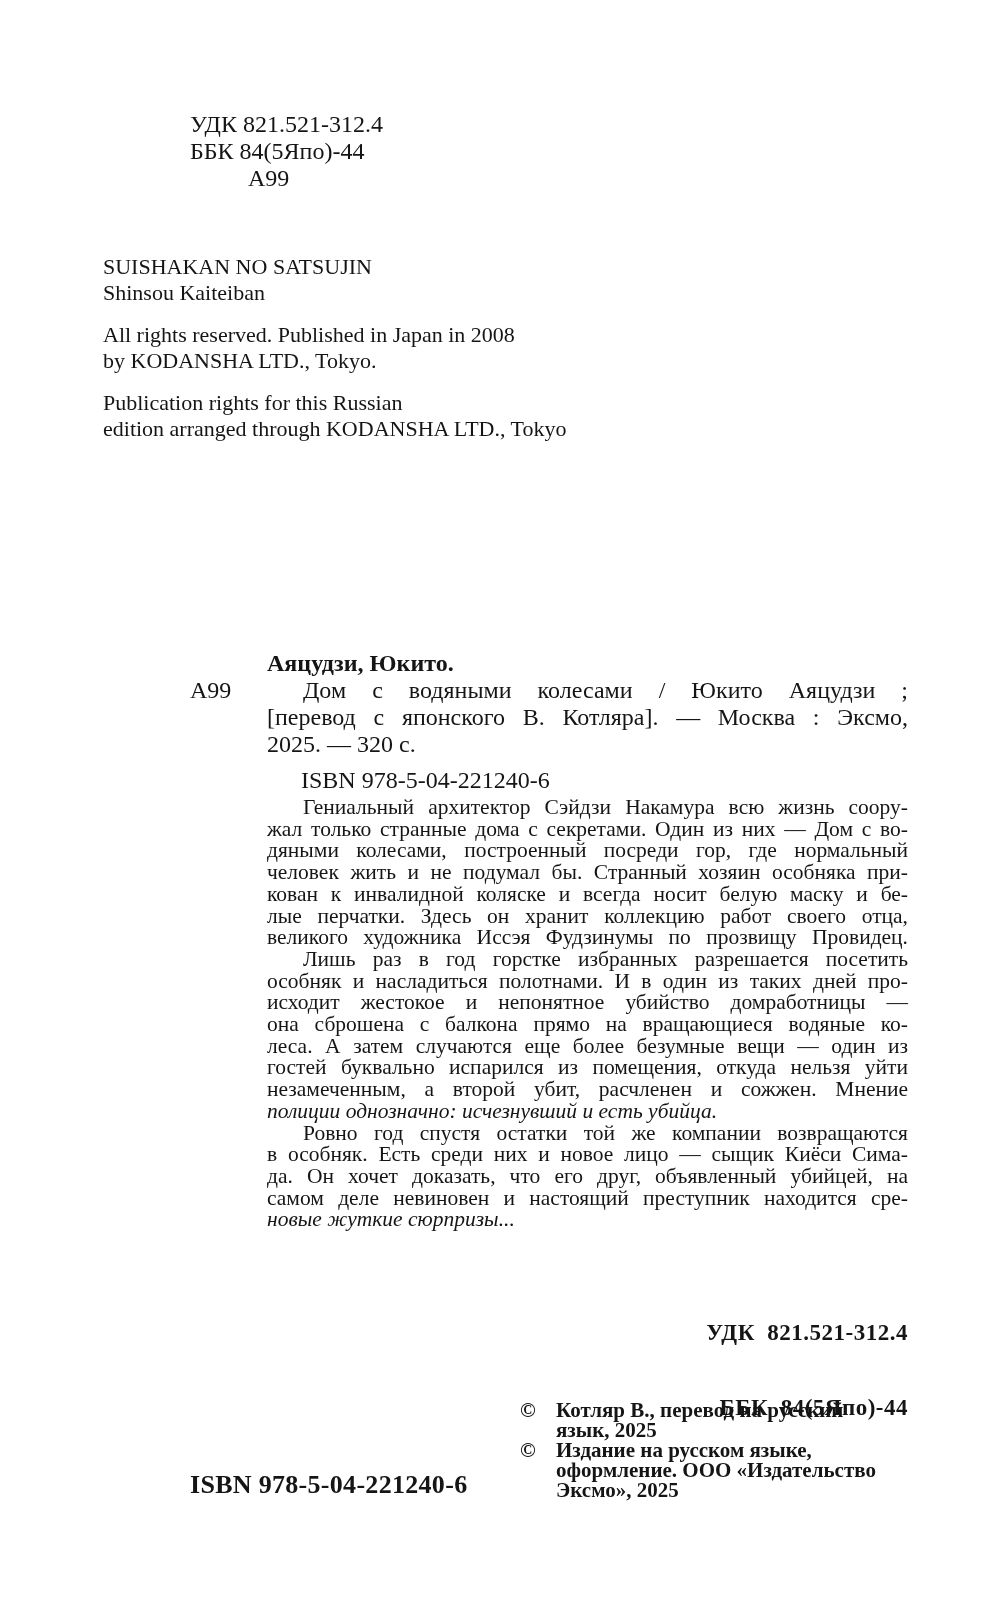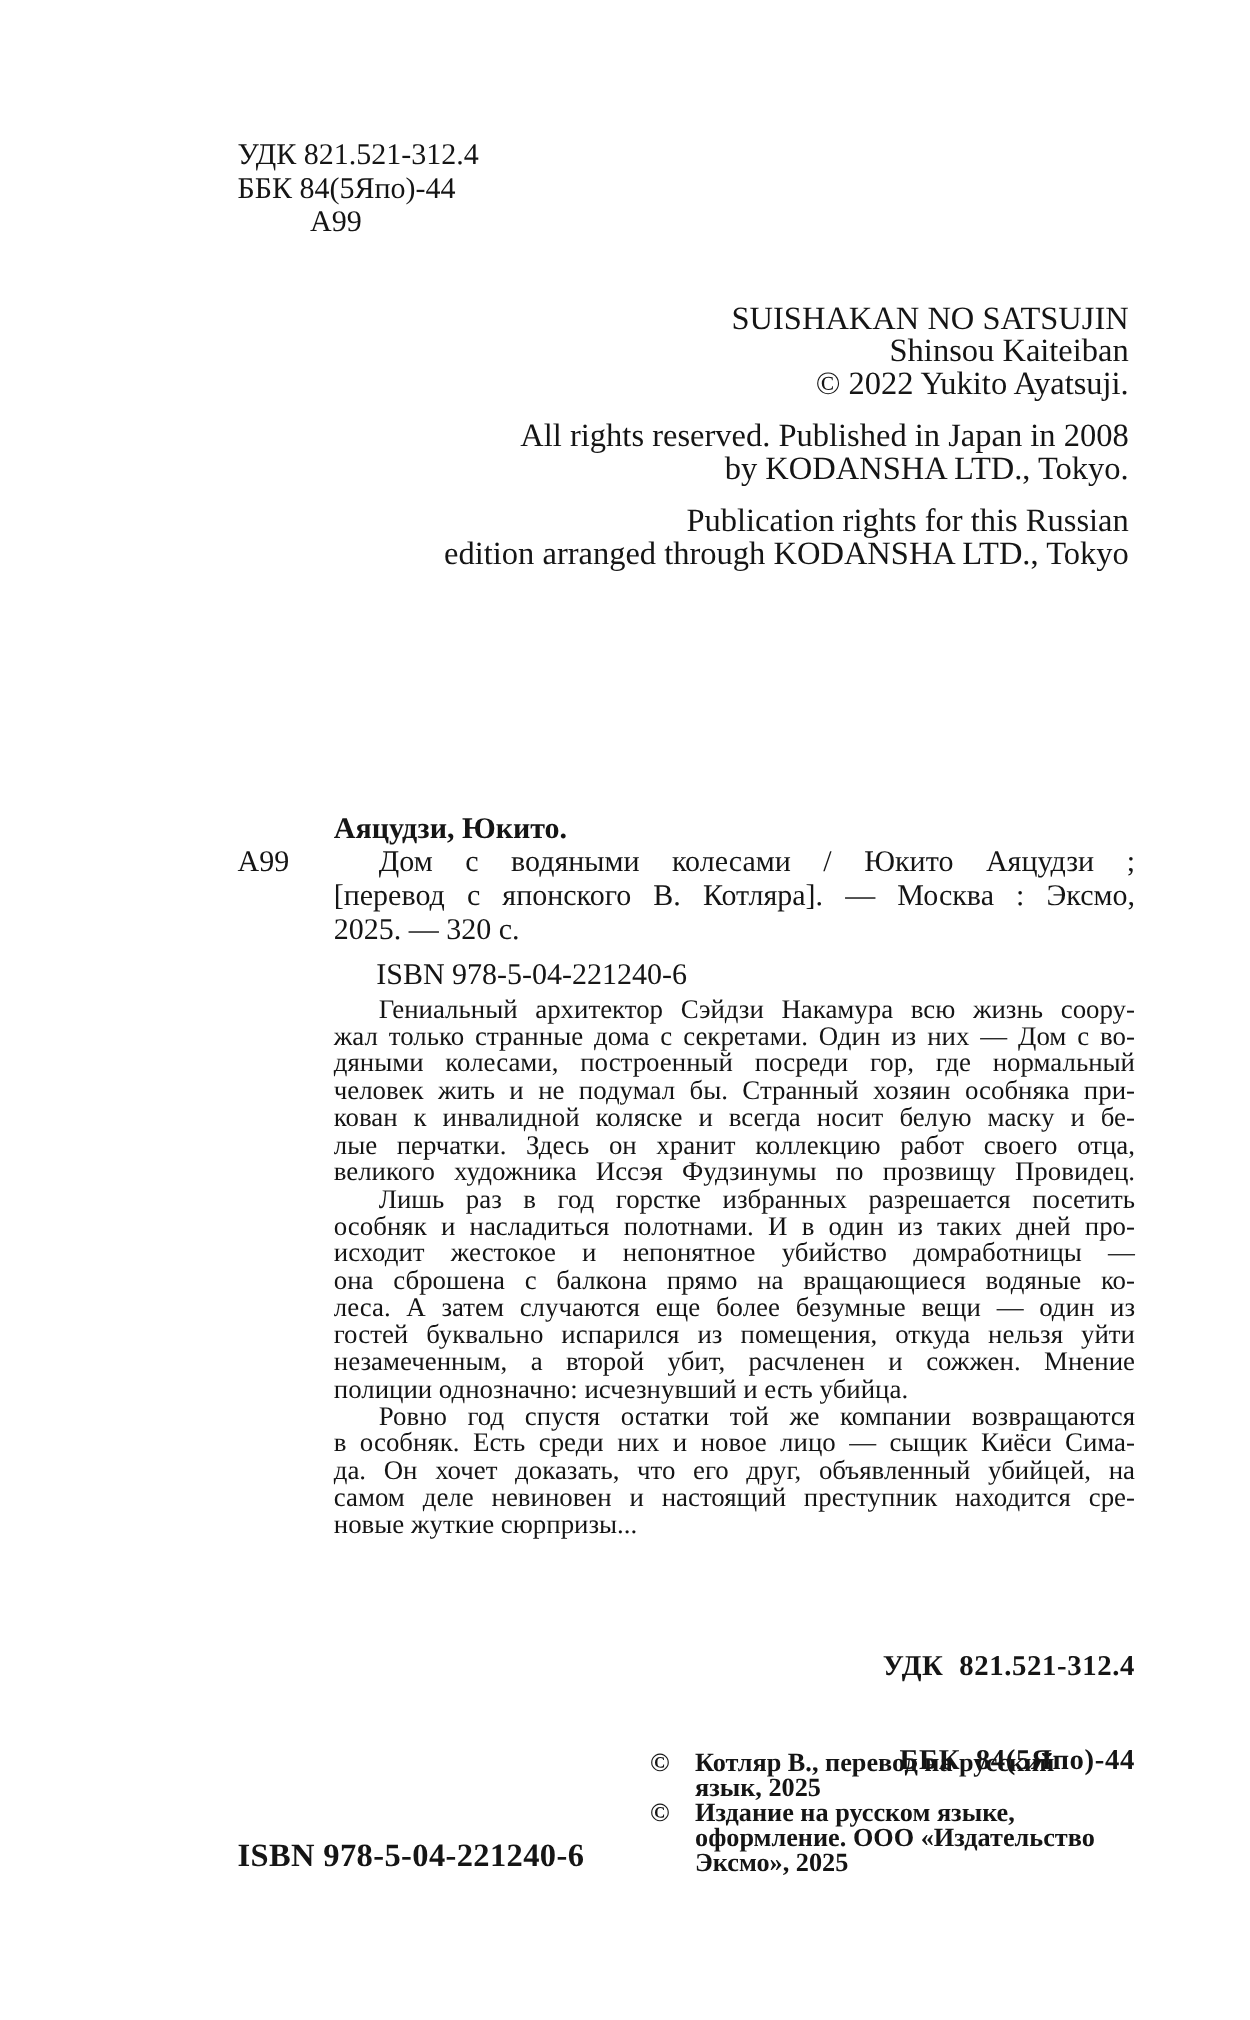--- a/index.html
+++ b/index.html
@@ -9,34 +9,34 @@
     color:#151515;
   }
   .page{position:relative;width:1000px;height:1616px;background:#ffffff;overflow:hidden;margin-left:28px;}
   .abs{position:absolute;}
 
   
   .top-codes{left:162px;top:111px;font-size:24px;line-height:27px;}
   .top-codes .sign{padding-left:58px;}
 
   
-  .orig{left:75px;top:242px;width:800px;text-align:right;font-size:26px;line-height:26px;}
+  .orig{left:75px;top:254px;width:800px;text-align:left;font-size:22px;line-height:26px;}
   .orig .grp{margin-bottom:16px;}
 
   
   .catalog-code{left:162px;top:677px;font-size:24px;line-height:27px;}
   .card{left:239px;top:650px;width:641px;font-size:24px;line-height:27px;}
   .card .heading{font-weight:bold;}
   .jline{text-align:justify;text-align-last:justify;-moz-text-align-last:justify;}
   .ind36{padding-left:36px;}
   .card .isbn-line{margin-top:9px;padding-left:34px;}
 
   
   .annotation{left:239px;top:797px;width:641px;font-size:21.5px;line-height:21.7px;}
-  .annotation .last{text-align:left;text-align-last:left;}
+  .annotation .last{text-align:left;text-align-last:left;font-style:italic;}
 
   
   .bottom-codes{right:120px;top:1270px;text-align:right;font-weight:bold;
     font-size:23px;line-height:25px;white-space:pre;letter-spacing:0.5px;}
 
   
   .copyright{left:492px;top:1400px;width:400px;font-weight:bold;font-size:21px;line-height:20px;}
   .cp-item{position:relative;padding-left:36px;}
   .cp-item .marker{position:absolute;left:0;top:0;}
 
@@ -51,21 +51,20 @@
   <div class="abs top-codes">
     <div>УДК 821.521-312.4</div>
     <div>ББК 84(5Япо)-44</div>
     <div class="sign">А99</div>
   </div>
 
   <div class="abs orig">
     <div class="grp">
       <div>SUISHAKAN NO SATSUJIN</div>
       <div>Shinsou Kaiteiban</div>
-      <div>© 2022 Yukito Ayatsuji.</div>
     </div>
     <div class="grp">
       <div>All rights reserved. Published in Japan in 2008</div>
       <div>by KODANSHA LTD., Tokyo.</div>
     </div>
     <div class="grp">
       <div>Publication rights for this Russian</div>
       <div>edition arranged through KODANSHA LTD., Tokyo</div>
     </div>
   </div>

